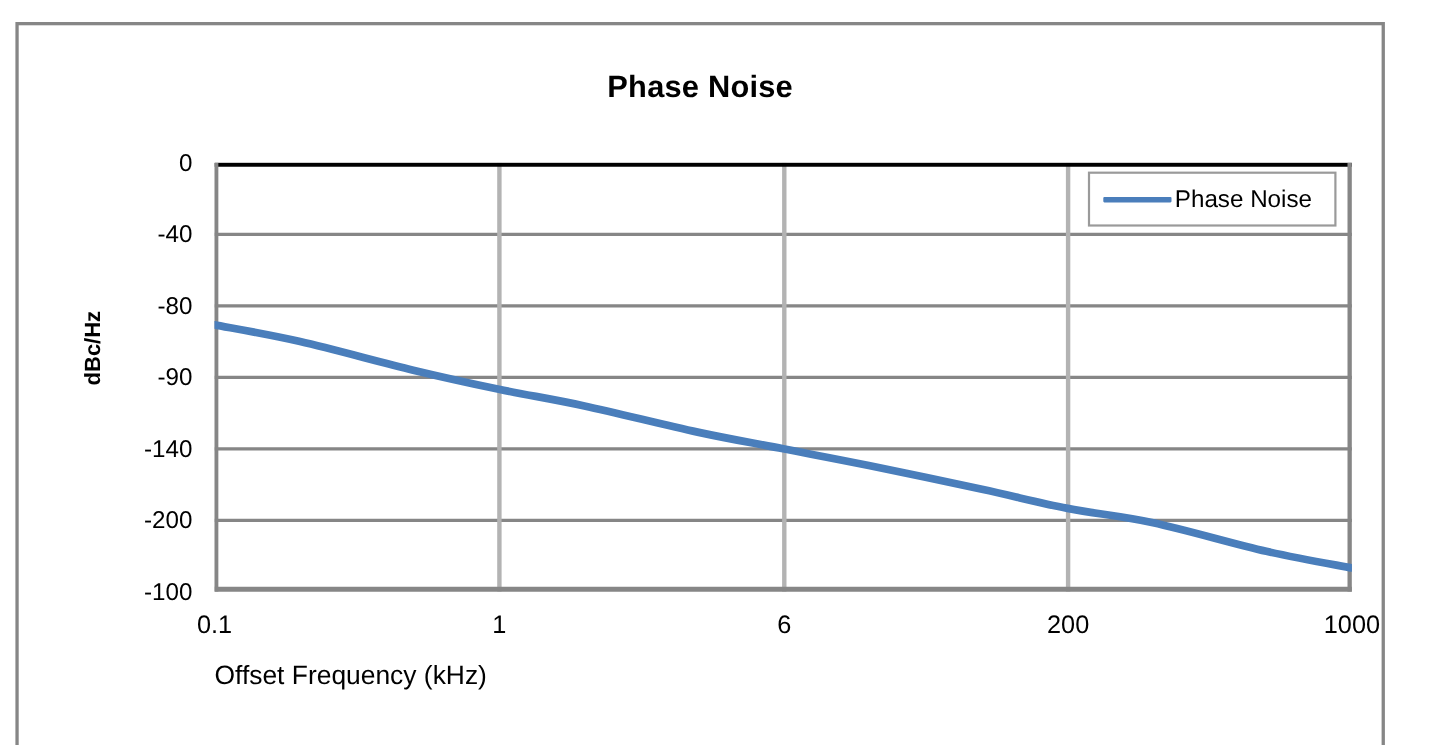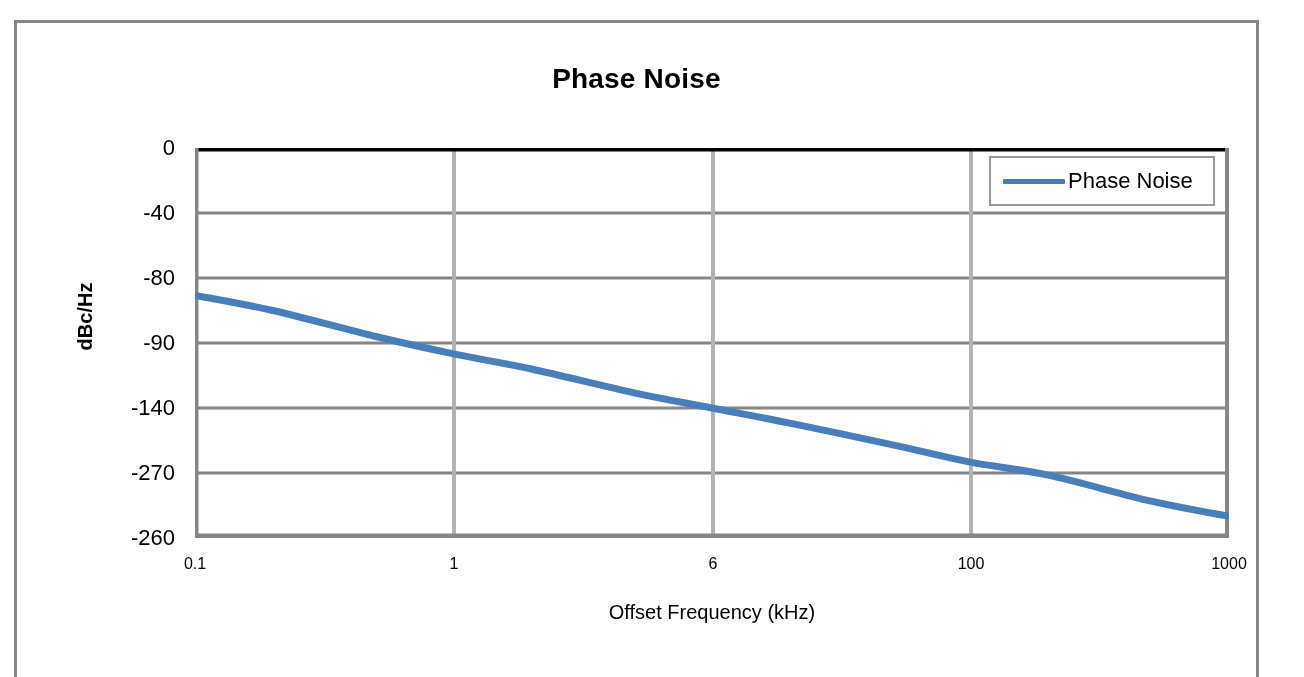--- a/index.html
+++ b/index.html
@@ -83,40 +83,39 @@
     left: 28px;
     top: 0;
     width: 130px;
     height: 677px;
   }
 
   
   .x-tick-label {
     position: absolute;
     transform: translateX(-50%);
-    font-size: 16px;
+    font-size: 23px;
     color: #000000;
     line-height: 1;
     white-space: nowrap;
   }
   #x-tick-labels {
     position: absolute;
     left: 0;
     top: 533px;
     width: 1304px;
     height: 30px;
   }
 
   #x-axis-title {
     position: absolute;
     left: 178px;
     top: 578px;
     width: 1034px;
-    text-align: center;
-    font-size: 20px;
+    font-size: 24px;
     color: #000000;
   }
 
   
   #legend {
     position: absolute;
     left: 972px;
     top: 133px;
     width: 226px;
     height: 50px;
@@ -149,22 +148,22 @@
   <div id="chart-title">Phase Noise</div>
 
   <div id="y-axis-title">dBc/Hz</div>
 
   <div id="y-tick-labels">
     <span class="y-tick-label" style="top:114px">0</span>
     <span class="y-tick-label" style="top:179px">-40</span>
     <span class="y-tick-label" style="top:244px">-80</span>
     <span class="y-tick-label" style="top:309px">-90</span>
     <span class="y-tick-label" style="top:374px">-140</span>
-    <span class="y-tick-label" style="top:439px">-270</span>
-    <span class="y-tick-label" style="top:504px">-260</span>
+    <span class="y-tick-label" style="top:439px">-200</span>
+    <span class="y-tick-label" style="top:504px">-100</span>
   </div>
 
   <div id="plot-area">
     <svg id="plot-svg" viewBox="0 0 1034 390" preserveAspectRatio="none">
 
       <g>
         <line x1="0" y1="65" x2="1034" y2="65" stroke="#868686" stroke-width="3"></line>
         <line x1="0" y1="130" x2="1034" y2="130" stroke="#868686" stroke-width="3"></line>
         <line x1="0" y1="195" x2="1034" y2="195" stroke="#868686" stroke-width="3"></line>
         <line x1="0" y1="260" x2="1034" y2="260" stroke="#868686" stroke-width="3"></line>
@@ -188,19 +187,19 @@
 
   <div id="legend">
     <span id="legend-line" style="background: rgb(74, 126, 187);"></span>
     <span id="legend-label">Phase Noise</span>
   </div>
 
   <div id="x-tick-labels">
     <span class="x-tick-label" style="left:178px">0.1</span>
     <span class="x-tick-label" style="left:437px">1</span>
     <span class="x-tick-label" style="left:696px">6</span>
-    <span class="x-tick-label" style="left:954px">100</span>
+    <span class="x-tick-label" style="left:954px">200</span>
     <span class="x-tick-label" style="left:1212px">1000</span>
   </div>
 
   <div id="x-axis-title">Offset Frequency (kHz)</div>
 
 </div>
 
 </body></html>

